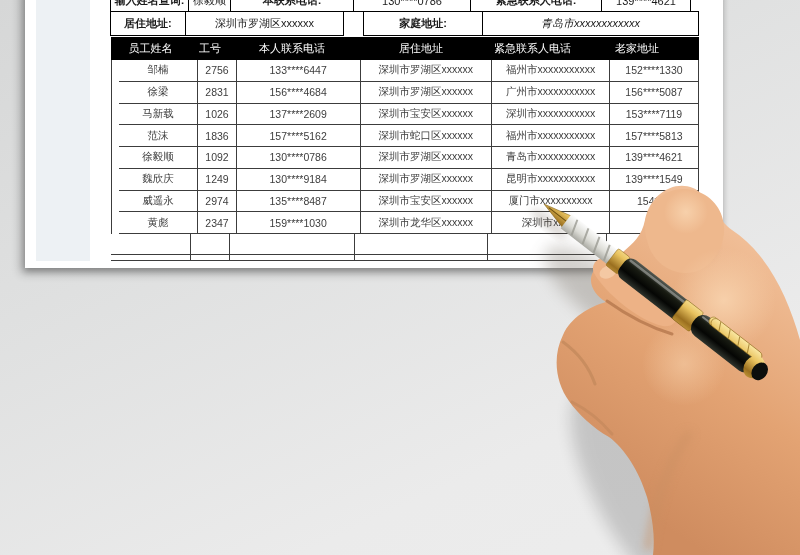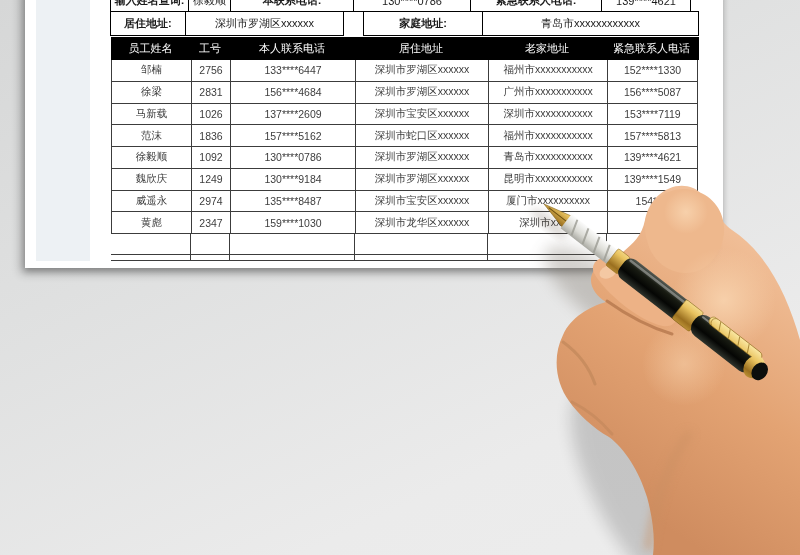--- a/index.html
+++ b/index.html
@@ -16,31 +16,31 @@
          display:flex;align-items:center;justify-content:center;
          font-size:11px;color:#1a1a1a;white-space:nowrap;overflow:hidden;}
   .lrow1 .lcell{height:23px;}
   .lrow2 .lcell{height:25px;text-align:center;}
   .llabel{font-weight:bold;}
   
   .hrow{display:flex;background:#000;margin-top:1px;}
   .hcell{box-sizing:border-box;height:23px;display:flex;align-items:center;justify-content:center;
          color:#fff;font-weight:normal;font-size:11px;border-right:1px solid #000;white-space:nowrap;}
   
-  .dtable{border-left:1px solid #3c3c3c;}
+  .dtable{border-left:1px solid #3c3c3c;padding-left:7px;}
   .trow{display:flex;}
   .tcell{box-sizing:border-box;border-right:1px solid #3c3c3c;border-bottom:1px solid #3c3c3c;
          height:21.75px;display:flex;align-items:center;justify-content:center;
          font-size:10.5px;color:#3d3d3d;white-space:nowrap;overflow:hidden;}
   .erow .tcell{height:21px;}
   .prow .tcell{height:6px;border-bottom:1px solid #3c3c3c;}
   
   .c0{width:80px;}.c1{width:39px;}.c2{width:125px;}.c3{width:133px;}.c4{width:119px;}.c5{width:90px;}
   .w79{width:79px;}.w43{width:43px;}.w124{width:124px;}.w118{width:118px;}.w132{width:132px;}
-  .w90{width:90px;}.w167{width:167px;}.w125{width:125px;margin-left:19px;}.w215{width:227px;}
+  .w90{width:90px;}.w167{width:167px;}.w125{width:125px;margin-left:19px;}.w215{width:227px;font-style:italic;}
   .photo-overlay{position:absolute;left:0;top:0;width:800px;height:555px;pointer-events:none;}
 </style>
 </head>
 <body>
 
 <div class="stage">
   <div class="paper">
     <div class="side-panel"></div>
 
     <div class="sheet">
@@ -59,22 +59,22 @@
         <div class="lcell w167">深圳市罗湖区xxxxxx</div>
         <div class="lcell llabel w125">家庭地址:</div>
         <div class="lcell w215">青岛市xxxxxxxxxxxx</div>
       </div>
 
       <div class="hrow">
           <div class="hcell c0">员工姓名</div>
           <div class="hcell c1">工号</div>
           <div class="hcell c2">本人联系电话</div>
           <div class="hcell c3">居住地址</div>
+          <div class="hcell c5">紧急联系人电话</div>
           <div class="hcell c4">老家地址</div>
-          <div class="hcell c5">紧急联系人电话</div>
         </div>
 
       <div class="dtable">
           <div class="trow">
             <div class="tcell c0">邹楠</div>
             <div class="tcell c1">2756</div>
             <div class="tcell c2">133****6447</div>
             <div class="tcell c3">深圳市罗湖区xxxxxx</div>
             <div class="tcell c4">福州市xxxxxxxxxxx</div>
             <div class="tcell c5">152****1330</div>

